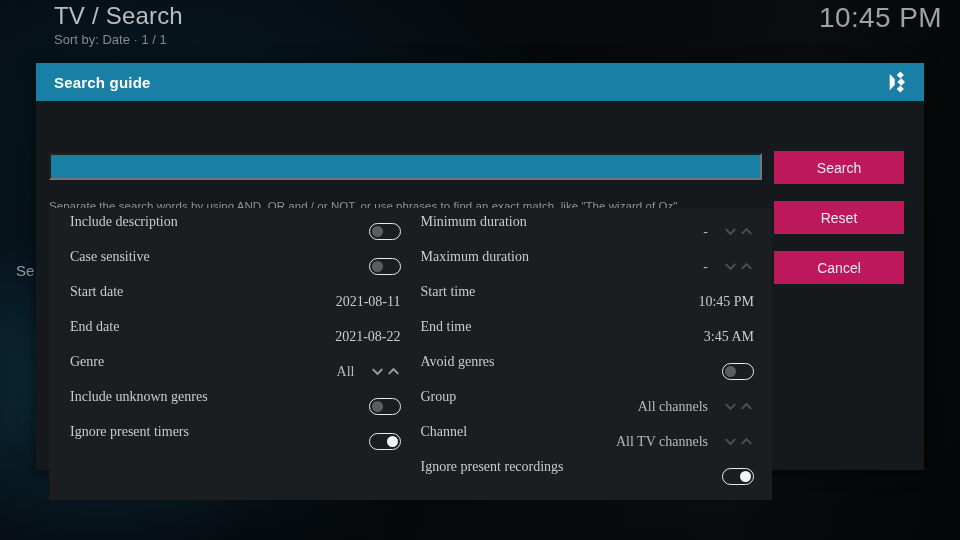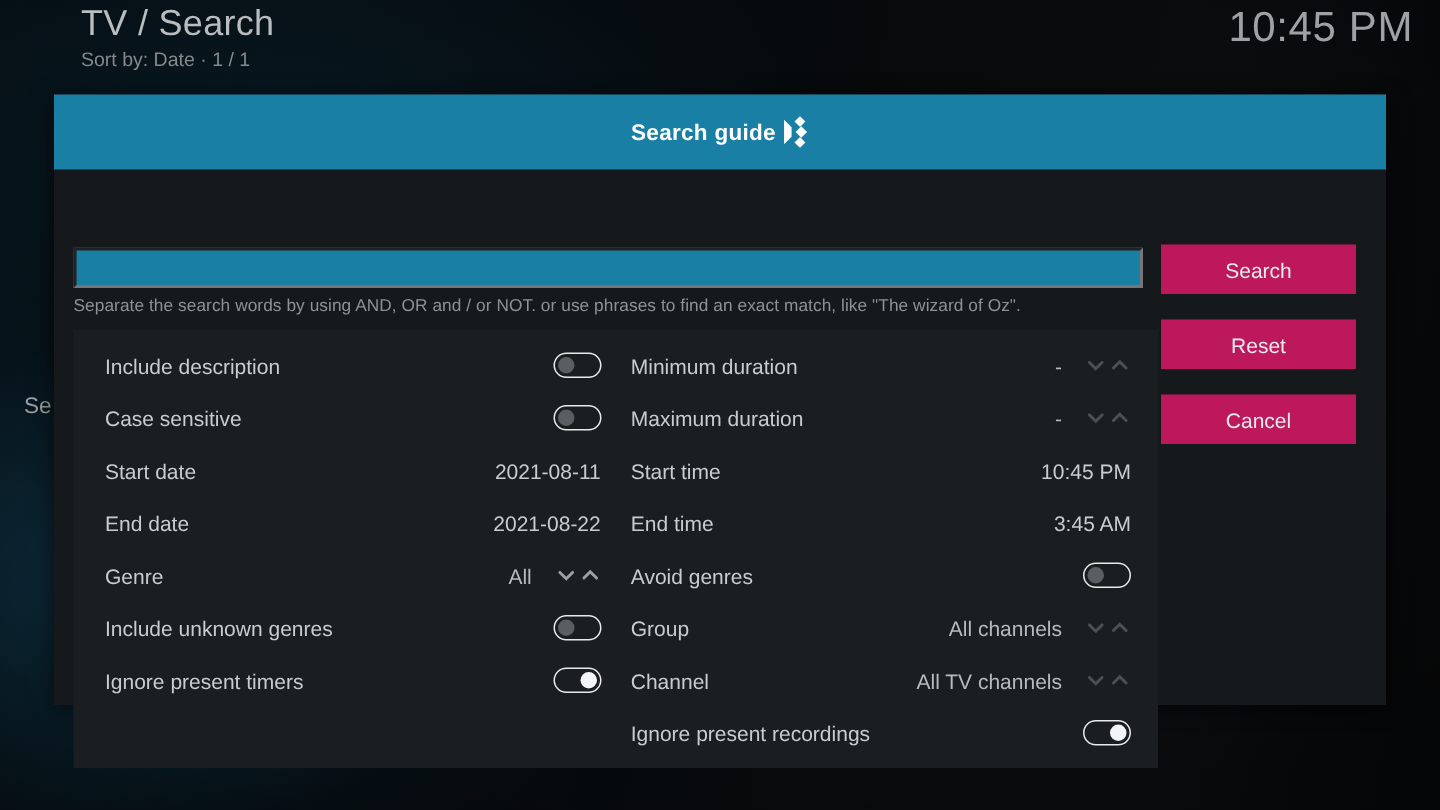--- a/index.html
+++ b/index.html
@@ -77,25 +77,25 @@
     position: absolute;
     left: 36px;
     top: 63px;
     width: 888px;
     height: 407px;
     background: #16191c;
     z-index: 10;
     box-shadow: 0 2px 14px rgba(0,0,0,0.65);
   }
   .dialog-titlebar {
-    height: 50px;
+    height: 38px;
     background: #1a7fa4;
     display: flex;
     align-items: center;
-    justify-content: center;
+    justify-content: space-between;
     padding: 0 14px 0 18px;
   }
   .dialog-title {
     font-size: 15px;
     color: #ffffff;
     font-weight: bold;
     letter-spacing: 0.2px;
   }
   .kodi-logo {
     width: 26px;
@@ -115,21 +115,21 @@
     top: 52px;
     width: 713px;
   }
   .search-input {
     height: 27px;
     background: #1a7fa4;
     width: 100%;
     box-sizing: border-box;
   }
   .search-hint {
-    margin-top: 6px;
+    margin-top: 20px;
     font-size: 11.5px;
     color: #8d9296;
     letter-spacing: 0.05px;
     white-space: nowrap;
   }
 
   
   .buttons {
     position: absolute;
     right: 20px;
@@ -165,22 +165,22 @@
     width: 50%;
     padding-top: 6px;
     box-sizing: border-box;
   }
   .col-left  { padding-left: 21px; padding-right: 10px; }
   .col-right { padding-left: 10px; padding-right: 18px; }
 
   .row {
     height: 35px;
     display: flex;
-    align-items: center;
     position: relative;
+    font-family: Liberation Serif, serif;
   }
   .row-label {
     font-size: 14px;
     color: #c8cccf;
     flex: 0 0 auto;
     white-space: nowrap;
   }
   .row-right {
     margin-left: auto;
     display: flex;

